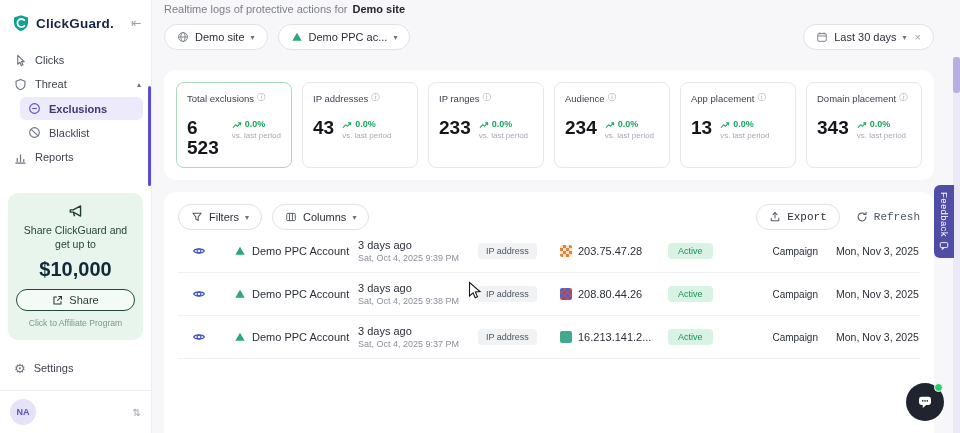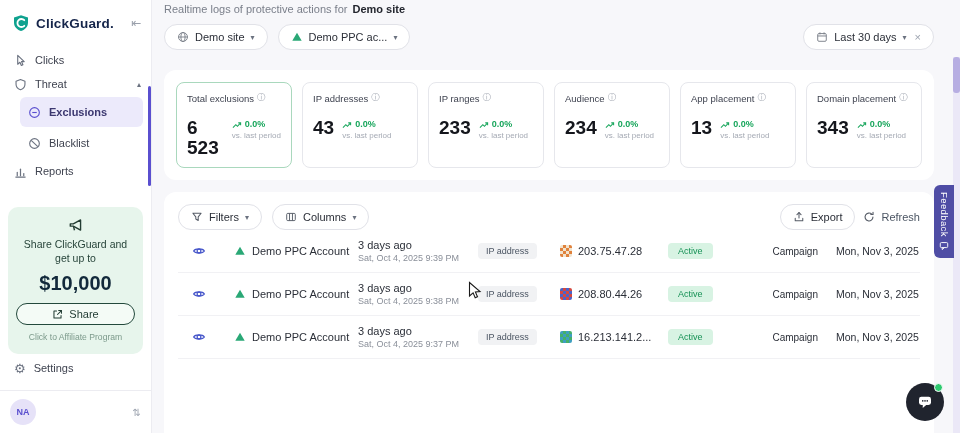--- a/index.html
+++ b/index.html
@@ -12,21 +12,21 @@
              border-right:1px solid #ececf1; display:flex; flex-direction:column; z-index:3; }
   .logo-row { display:flex; align-items:center; gap:6px; padding:14px 10px 8px 12px; }
   .logo-mark svg { display:block; }
   .logo-text { font-size:13.5px; font-weight:700; color:#15254a; letter-spacing:.2px; flex:1; }
   .collapse { color:#9aa0ab; font-size:12px; cursor:pointer; }
   nav { margin-top:8px; font-size:11px; color:#3f4350; }
   .nav-item { height:24px; display:flex; align-items:center; gap:8px; padding:0 10px 0 14px; cursor:pointer; }
   .nav-item .nico { width:13px; height:13px; color:#6b7280; flex:0 0 13px; }
   .nav-item .nico svg { display:block; width:13px; height:13px; }
   .nav-item .chev { margin-left:auto; font-size:8px; color:#6b7280; }
-  .nav-item.sub { margin:1px 8px 1px 20px; padding:0 8px; height:30px; border-radius:6px; }
+  .nav-item.sub { margin:1px 8px 1px 20px; padding:0 8px; height:23px; border-radius:6px; }
   .nav-item.sub.selected { background:#eceafb; color:#3c3870; font-weight:600; }
   .nav-item.sub.selected .nico { color:#5a4fcf; }
   .active-bar { position:absolute; right:0px; top:86px; height:100px; width:3px; background:#5a4fcf; border-radius:2px; }
 
   .promo { margin:24px 8px 0; background:#e7f5ec; border-radius:10px; padding:10px 8px 12px; text-align:center; }
   .mega { display:flex; justify-content:center; }
   .promo-t { font-size:10.5px; line-height:1.35; margin-top:4px; color:#27443a; font-weight:500; }
   .amount { font-size:20px; font-weight:700; color:#12293b; margin:7px 0 8px; }
   .share-btn { width:100%; height:22px; border:1px solid #23493c; border-radius:12px; background:rgba(255,255,255,.55);
                font-size:11px; color:#1f3a31; display:flex; align-items:center; justify-content:center; gap:6px;
@@ -66,21 +66,21 @@
   .info { color:#a5aab4; font-size:8.5px; cursor:pointer; }
   .s-val-row { display:flex; align-items:flex-start; gap:8px; margin-top:14px; }
   .s-value { font-size:19px; font-weight:700; color:#14161c; line-height:1.05; }
   .s-right { display:flex; flex-direction:column; gap:2px; padding-top:1px; }
   .s-change { color:#18a65c; font-size:9px; font-weight:700; display:flex; align-items:center; gap:3px; }
   .s-change svg { display:block; }
   .s-period { font-size:8px; color:#a5aab4; white-space:nowrap; }
 
   .table-card { background:#fff; border-radius:12px; margin-top:12px; padding:12px 14px; height:300px; }
   .toolbar { display:flex; align-items:center; gap:10px; }
-  .toolbar .right { margin-left:auto; display:flex; gap:8px; }
+  .toolbar .right { margin-left:auto; display:flex; gap:16px;font-family:Liberation Mono, monospace; }
   .btn-plain { border:none; background:none; display:inline-flex; align-items:center; gap:6px; font-size:11px;
                color:#4b5563; cursor:pointer; font-family:inherit; }
   .btn-plain .ico, .pill .ico2 { width:12px; height:12px; color:#555b66; }
   .btn-plain .ico svg, .pill .ico2 svg { display:block; width:12px; height:12px; }
 
   .grid { display:grid; grid-template-columns:46px 124px 120px 82px 108px 90px 70px 1fr; align-items:center; }
   .thead { margin-top:16px; padding-bottom:8px; border-bottom:1px solid #e9e9ee; align-items:end; }
   .th { font-size:10px; color:#7a8089; padding-left:10px; line-height:1.25; }
   .th.right { text-align:right; }
   .th.exp { padding-left:18px; }

